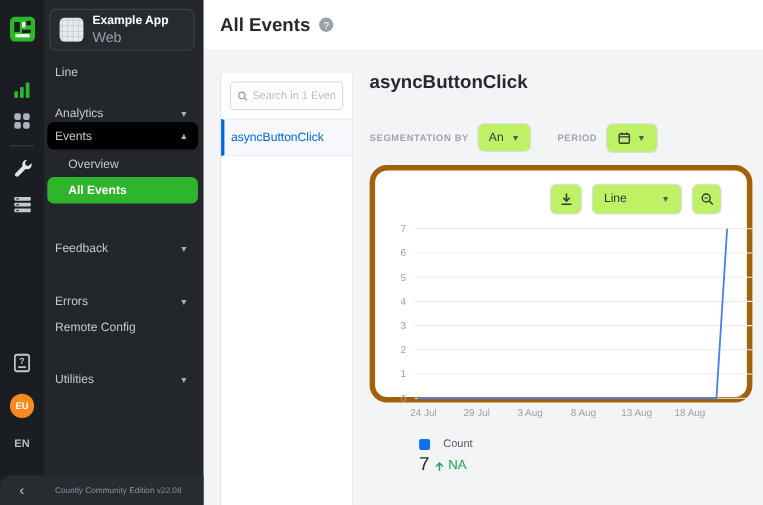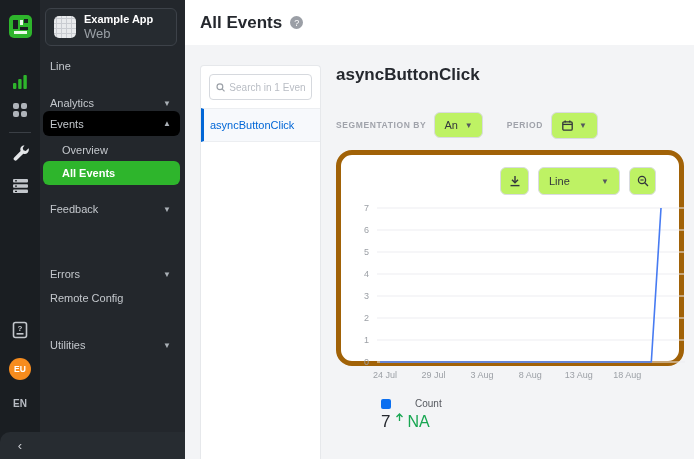--- a/index.html
+++ b/index.html
@@ -21,21 +21,21 @@
       background-image:linear-gradient(#c9ccd1 1px, transparent 1px), linear-gradient(90deg,#c9ccd1 1px, transparent 1px); background-size:5px 5px; background-position:2px 2px; }
   .app-selector .app-name { color:#fff; font-size:11px; font-weight:bold; line-height:13px; }
   .app-selector .app-sub { color:#9aa0a6; font-size:13px; }
 
   .nav-item { position:absolute; left:3px; right:5px; height:22px; display:flex; align-items:center; padding:0 9px 0 7px; color:#c4c8cd; font-size:11px; font-weight:500; border-radius:6px; cursor:pointer; }
   .nav-item .chev { margin-left:auto; font-size:8px; color:#aab0b6; }
   .nav-item.child { padding-left:19px; }
   .nav-item.expanded { background:#000000; height:25px;text-align:center; }
   .nav-item.active { background:#2eb52c; color:#fff; font-weight:bold; height:24px; }
   .ni-home { top:55px; } .ni-analytics { top:92px; } .ni-events { top:111px; }
-  .ni-overview { top:139px; } .ni-all-events { top:161px; } .ni-feedback { top:198px; }
+  .ni-overview { top:139px; } .ni-all-events { top:161px; } .ni-feedback { top:215px; }
   .ni-errors { top:263px; } .ni-remote-config { top:287px; } .ni-utilities { top:334px; }
 
   .side-footer { position:absolute; left:0; bottom:0; width:185px; height:27px; background:#272c31; border-radius:10px 0 0 0; display:flex; align-items:center; z-index:4; }
   .side-footer .collapse { width:40px; text-align:center; color:#c9ccd1; font-size:13px; cursor:pointer; line-height:27px; }
   .side-footer .ver { flex:1; text-align:center; color:#8e9299; font-size:7.5px; padding-right:10px; }
 
   
   .main { flex:1; display:flex; flex-direction:column; min-width:0; }
   .topbar { height:45px; background:#fff; display:flex; align-items:center; padding-left:15px; flex:none; }
   .topbar .page-title { font-size:17px; font-weight:bold; color:#25282e; }
@@ -59,26 +59,26 @@
   .date-btn { height:27px; padding:0 10px; margin-left:8px; font-size:11px; gap:6px; font-weight:500; }
   .caret { font-size:8px; color:#55585e; }
 
   
   .chart-card { position:absolute; left:151px; top:105px; right:10px; height:216px; background:#fff; border:5px solid #a16207; border-radius:16px; }
   .chart-btns { position:absolute; top:12px; right:23px; display:flex; gap:9px; }
   .icon-btn { width:29px; height:28px; }
   .type-select { width:82px; height:28px; font-size:11px; justify-content:space-between; padding:0 10px; }
   .chart-svg { position:absolute; left:6px; top:45px; }
   .legend { position:absolute; left:40px; top:243px; }
-  .legend-row { display:flex; align-items:center; gap:24px; }
+  .legend-row { display:flex; align-items:center; gap:12px; }
   .legend-swatch { width:10px; height:10px; border-radius:2px; background:#0b6ff0; }
   .legend-label { font-size:10px; color:#55585e; }
   .legend-total-row { display:flex; align-items:center; gap:5px; margin-top:3px; }
   .legend-total { font-size:17px; color:#25282e; }
-  .legend-trend { font-size:16px; color:#17a651; font-weight:500; display:flex; align-items:flex-start; gap:3px; }
+  .legend-trend { font-size:12px; color:#17a651; font-weight:500; display:flex; align-items:flex-end; gap:3px; }
 </style>
 </head>
 <body>
 
 <div class="app">
 
   <div class="rail">
     <div class="rail-icon" style="top:14px;height:24px;">
       <svg width="23" height="23" viewBox="0 0 23 23">
         <rect x="0" y="0" width="23" height="23" rx="5" fill="#2eb52c"></rect>
@@ -174,20 +174,21 @@
         </div>
         <div class="nav-item ni-utilities">
           <span>Utilities</span>
           <span class="chev">▼</span>
         </div>
       </nav>
   </div>
 
   <div class="side-footer">
     <div class="collapse">‹</div>
+    <div class="ver">Countly Community Edition v22.08</div>
   </div>
 
   <div class="main">
     <div class="topbar">
       <span class="page-title">All Events</span>
       <span class="help-badge">?</span>
     </div>
     <div class="content">
 
       <div class="events-card">

